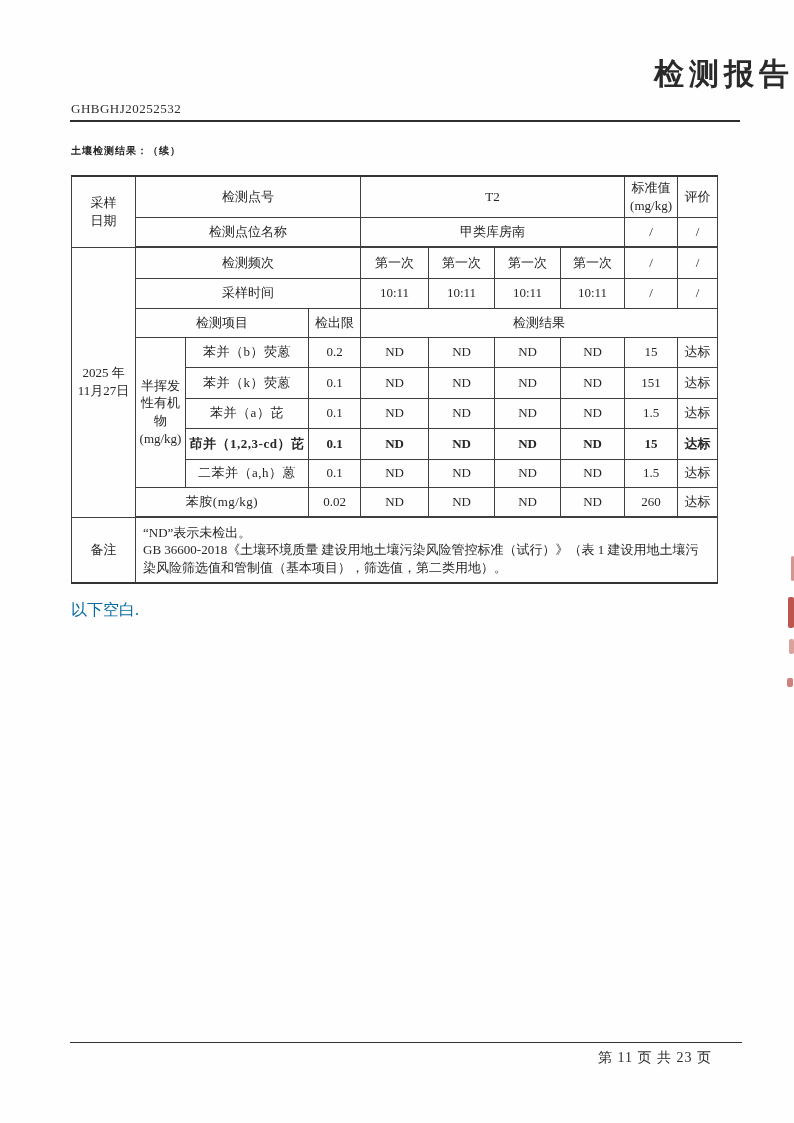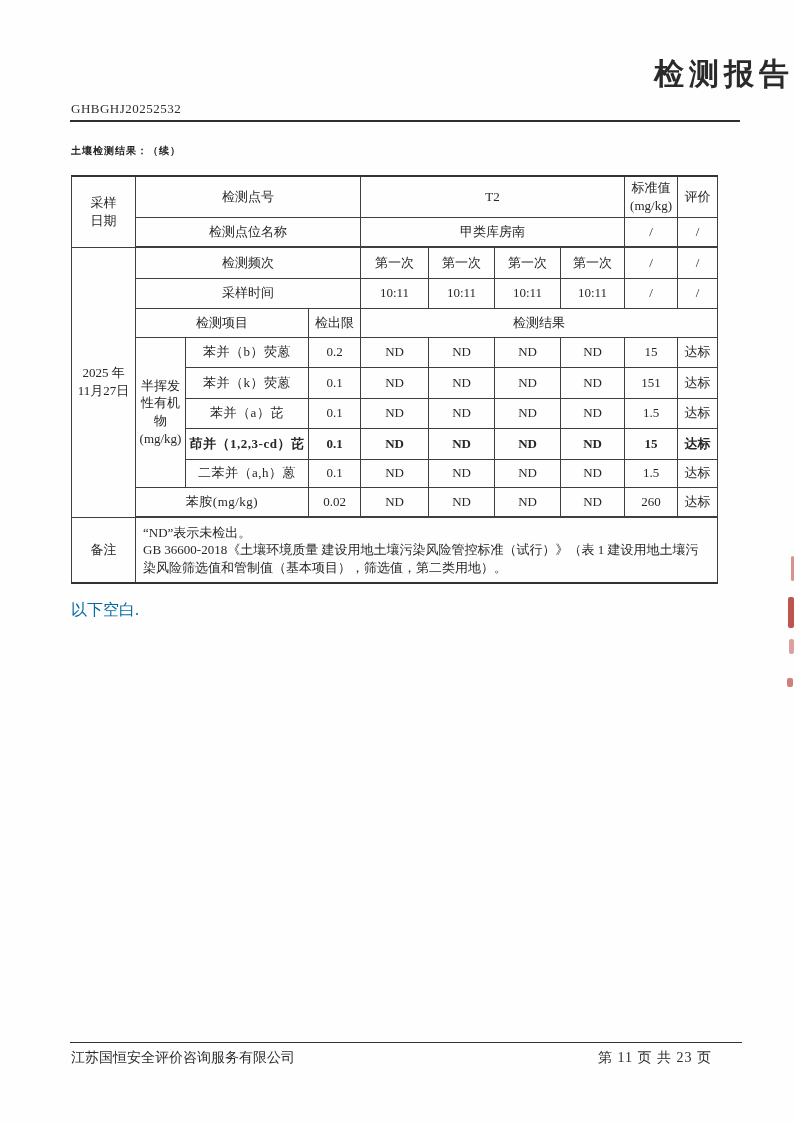--- a/index.html
+++ b/index.html
@@ -212,16 +212,15 @@
   </div>
 
   <div class="below-blank">以下空白.</div>
 
   <div class="stamp-frag frag1"></div>
   <div class="stamp-frag frag2"></div>
   <div class="stamp-frag frag3"></div>
   <div class="stamp-frag frag4"></div>
 
   <div class="footer-rule"></div>
-  <div class="footer-company">江苏国恒安全评价咨询服务有限公司</div>
   <div class="footer-page">第 11 页 共 23 页</div>
 
 </div>
 
 </body></html>

